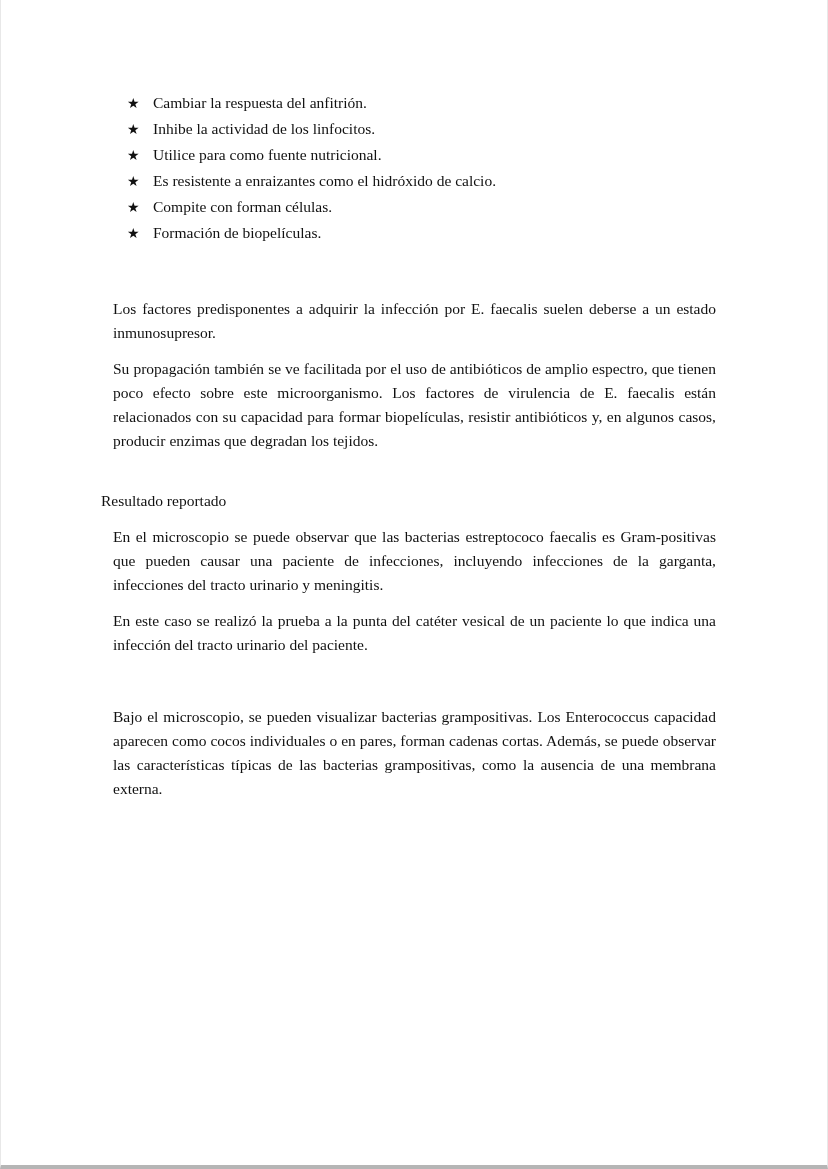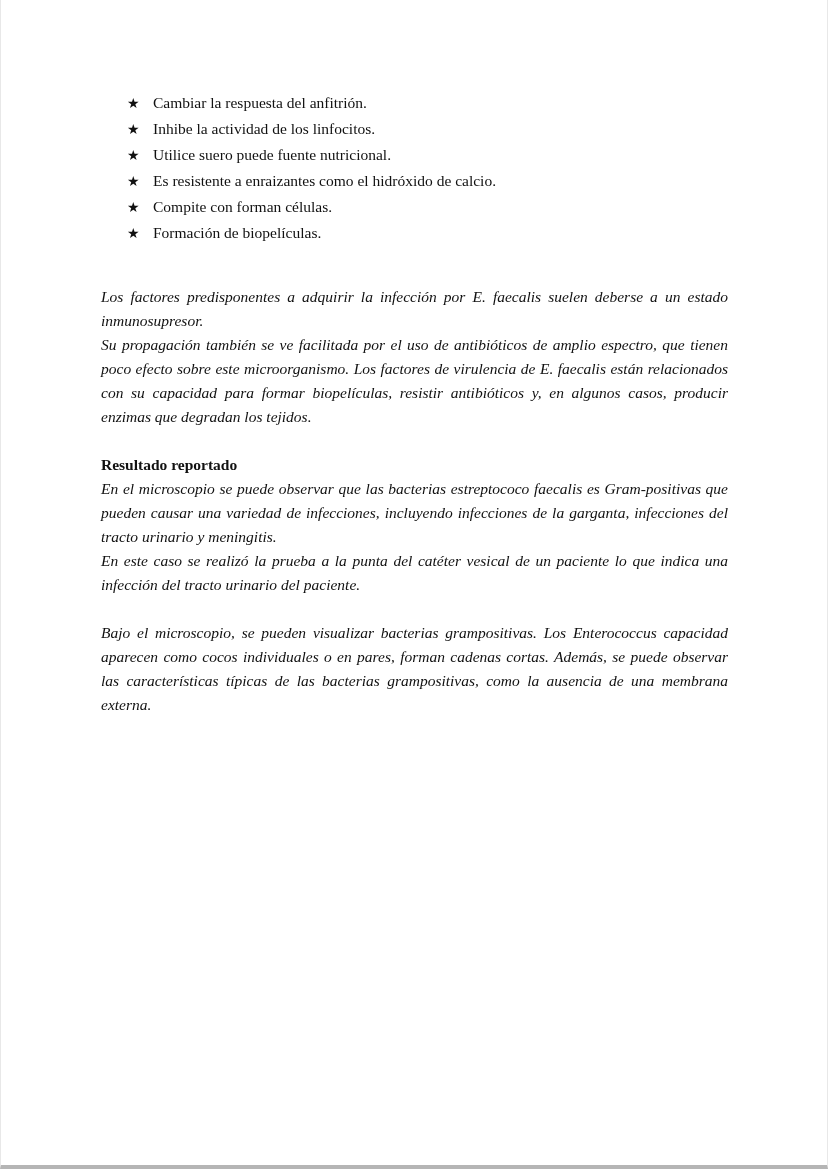--- a/index.html
+++ b/index.html
@@ -41,50 +41,49 @@
   }
   .bullet-marker {
     width: 26px;
     flex: 0 0 26px;
     font-size: 14px;
   }
   .para {
     font-size: 15.5px;
     line-height: 24px;
     text-align: justify;
-    margin: 0;
-    font-style: italic;
+    margin: 12px;
   }
   .gap-lg { height: 39px; }
   .gap-md { height: 24px; }
   .section-heading {
     font-size: 15.5px;
     line-height: 24px;
-    font-weight: bold;
+    font-weight: normal;
     margin: 0;
   }
 </style>
 </head>
 <body>
 
 <div class="page">
   <div class="content">
 
     <ul class="bullet-list">
       <li class="bullet-item">
         <span class="bullet-marker">★</span>
         <span>Cambiar la respuesta del anfitrión.</span>
       </li>
       <li class="bullet-item">
         <span class="bullet-marker">★</span>
         <span>Inhibe la actividad de los linfocitos.</span>
       </li>
       <li class="bullet-item">
         <span class="bullet-marker">★</span>
-        <span>Utilice suero puede fuente nutricional.</span>
+        <span>Utilice para como fuente nutricional.</span>
       </li>
       <li class="bullet-item">
         <span class="bullet-marker">★</span>
         <span>Es resistente a enraizantes como el hidróxido de calcio.</span>
       </li>
       <li class="bullet-item">
         <span class="bullet-marker">★</span>
         <span>Compite con forman células.</span>
       </li>
       <li class="bullet-item">
@@ -94,21 +93,21 @@
     </ul>
 
     <div class="gap-lg"></div>
 
     <p class="para">Los factores predisponentes a adquirir la infección por E. faecalis suelen deberse a un estado inmunosupresor.</p>
     <p class="para">Su propagación también se ve facilitada por el uso de antibióticos de amplio espectro, que tienen poco efecto sobre este microorganismo. Los factores de virulencia de E. faecalis están relacionados con su capacidad para formar biopelículas, resistir antibióticos y, en algunos casos, producir enzimas que degradan los tejidos.</p>
 
     <div class="gap-md"></div>
 
     <h2 class="section-heading">Resultado reportado</h2>
-    <p class="para">En el microscopio se puede observar que las bacterias estreptococo faecalis es Gram-positivas que pueden causar una variedad de infecciones, incluyendo infecciones de la garganta, infecciones del tracto urinario y meningitis.</p>
+    <p class="para">En el microscopio se puede observar que las bacterias estreptococo faecalis es Gram-positivas que pueden causar una paciente de infecciones, incluyendo infecciones de la garganta, infecciones del tracto urinario y meningitis.</p>
     <p class="para">En este caso se realizó la prueba a la punta del catéter vesical de un paciente lo que indica una infección del tracto urinario del paciente.</p>
 
     <div class="gap-md"></div>
 
     <p class="para">Bajo el microscopio, se pueden visualizar bacterias grampositivas. Los Enterococcus capacidad aparecen como cocos individuales o en pares, forman cadenas cortas. Además, se puede observar las características típicas de las bacterias grampositivas, como la ausencia de una membrana externa.</p>
 
   </div>
 </div>
 
 </body></html>

